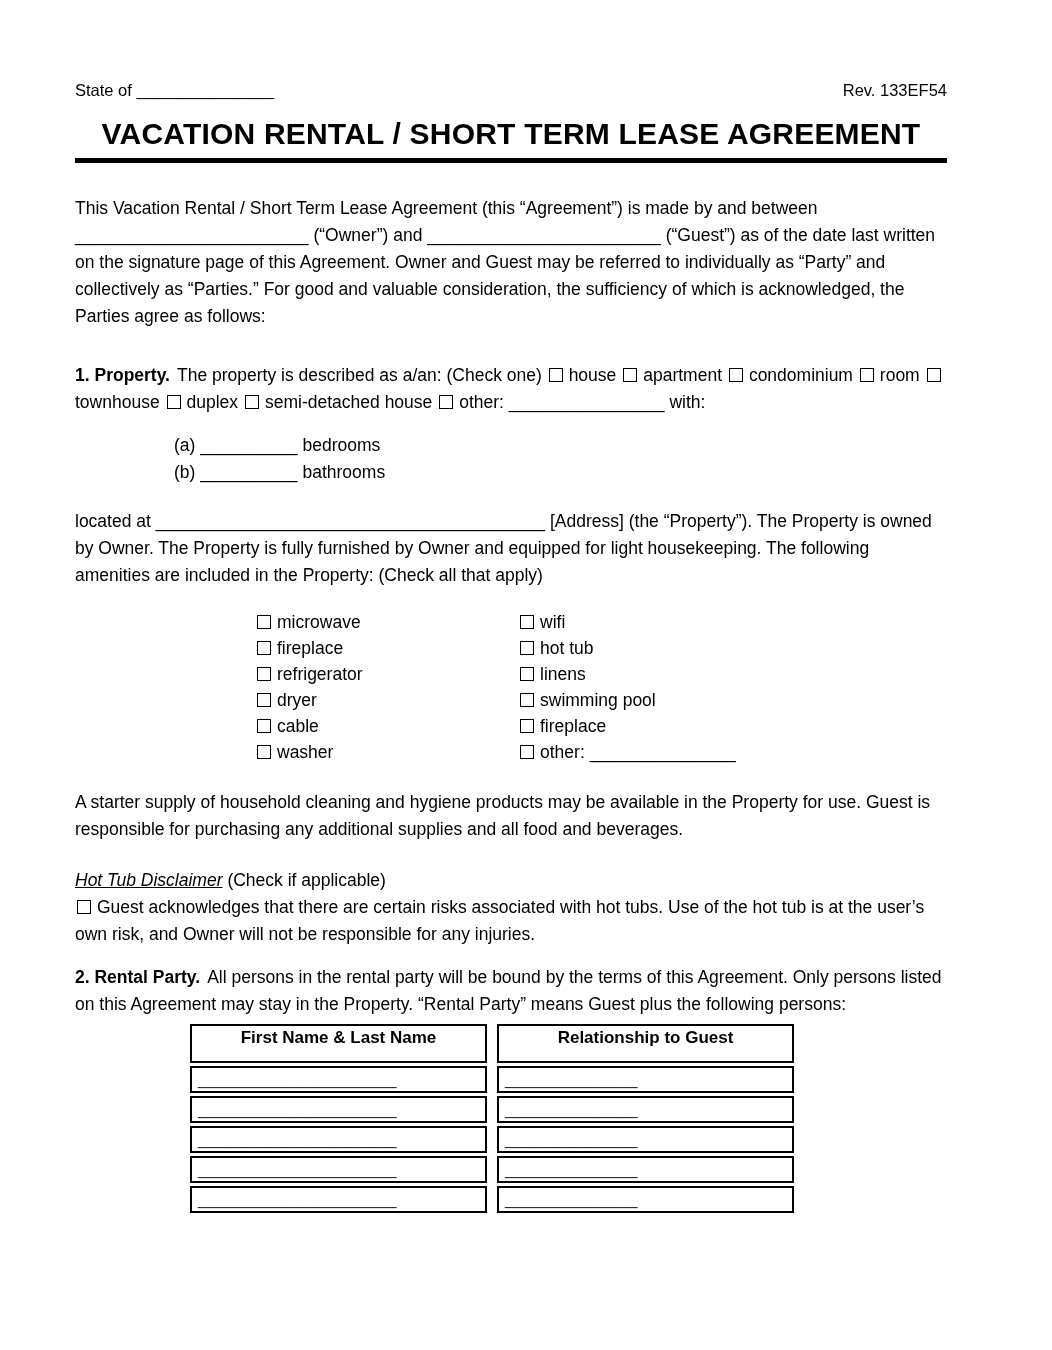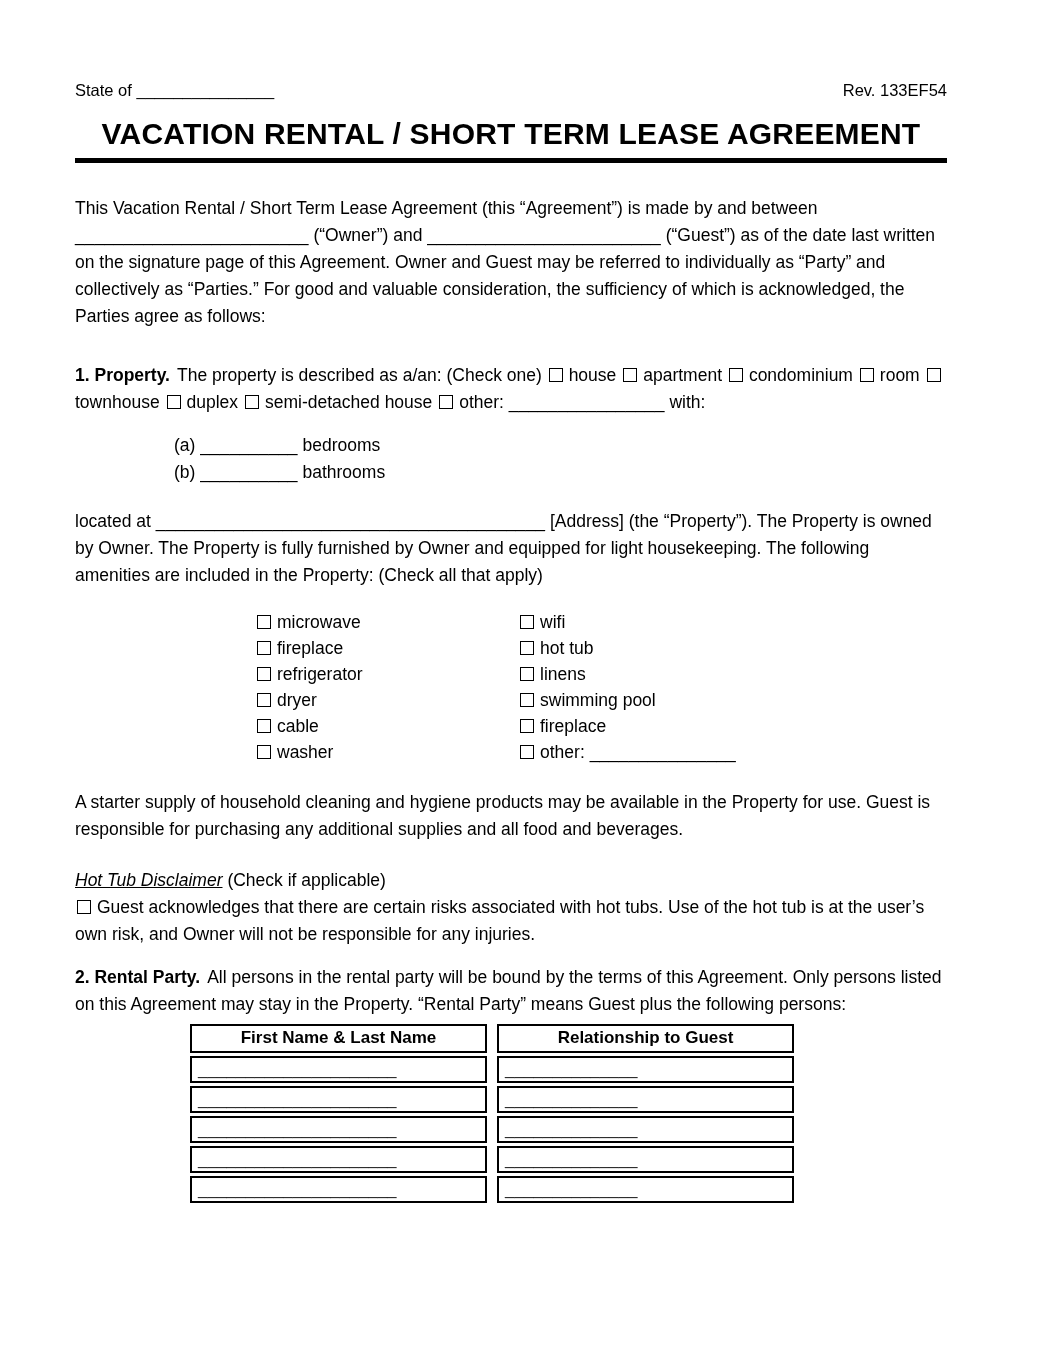--- a/index.html
+++ b/index.html
@@ -45,21 +45,21 @@
   .am-col-left{width:263px;}
   .supplies{margin-top:24px;}
   .hottub{margin-top:24px;}
   .u{text-decoration:underline;font-style:italic;}
   .sec2{margin-top:16px;}
   .party-table{margin-top:6px;margin-left:115px;display:flex;gap:10px;font-size:17px;}
   .pt-col{width:297px;}
   .pt-head{
     box-sizing:border-box;
     border:2px solid #000;
-    height:29px;
+    height:39px;
     line-height:23px;
     text-align:center;
     font-weight:bold;
     margin-bottom:3px;
   }
   .pt-cell{
     box-sizing:border-box;
     border:2px solid #000;
     height:27px;
     margin-bottom:3px;

